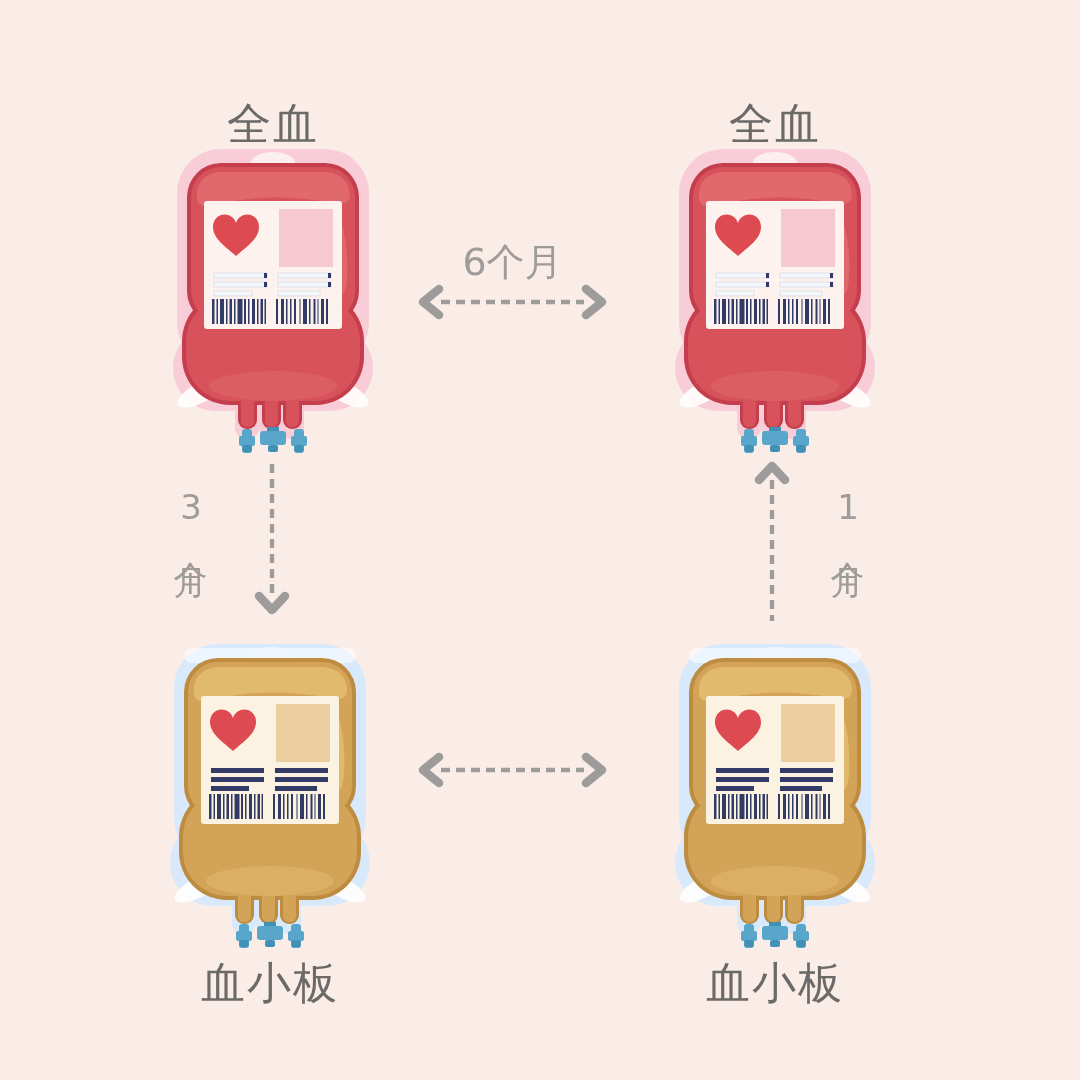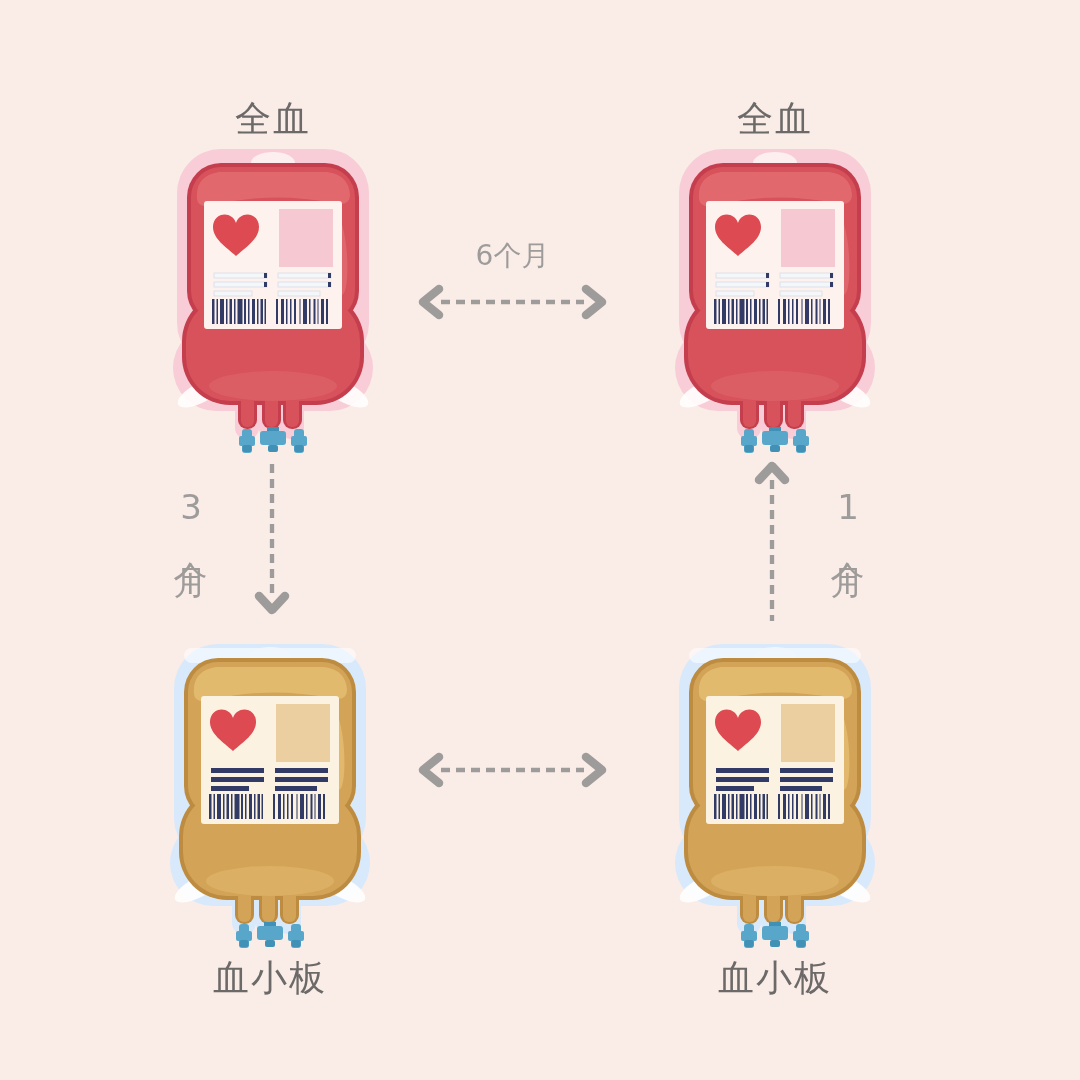--- a/index.html
+++ b/index.html
@@ -1,20 +1,20 @@
 <!DOCTYPE html>
 <html style="--bg: #faece7; --title-gray: #6c6a68; --arrow-gray: #9e9c9a; --shell-pink: #f8cdd7; --hole-pink: #fdeeef; --red-rim: #c53e4d; --red-main: #d7525b; --red-hl: #e16a70; --label-cream-red: #fdf2ee; --heart-red: #dd4a51; --square-pink: #f5c8d2; --line-light: #f4f7fa; --navy: #323a66; --shell-blue: #d8e9fc; --hole-blue: #eff6fd; --gold-rim: #bd8c40; --gold-main: #d3a458; --gold-hl: #e3bc70; --label-cream-gold: #fbf2e1; --square-tan: #eccfa0; --conn-blue: #58a7ca; --conn-blue-dark: #4190b5;"><head>
 <meta charset="utf-8">
 <style>
   html,body{margin:0;padding:0;}
   body{font-family:"DejaVu Sans","Liberation Sans",sans-serif;}
   .canvas{position:relative;width:1080px;height:1080px;background:var(--bg,#faece7);overflow:hidden;}
-  .bag-title{position:absolute;width:200px;text-align:center;font-size:36px;font-weight:500;
+  .bag-title{position:absolute;width:200px;text-align:center;font-size:44px;font-weight:500;
              color:var(--title-gray,#6c6a68);letter-spacing:2px;}
-  .edge-label{position:absolute;color:var(--arrow-gray,#9e9c9a);font-size:28px;font-weight:500;}
+  .edge-label{position:absolute;color:var(--arrow-gray,#9e9c9a);font-size:38px;font-weight:500;}
   .edge-label.h{width:195px;text-align:center;}
   .edge-label.v{writing-mode:vertical-rl;text-orientation:upright;letter-spacing:7px;font-size:34px;width:38px;text-align:center;}
   .bag{position:absolute;width:200px;height:310px;}
   .arrow{position:absolute;}
   .arrow .dash{stroke:var(--arrow-gray,#9e9c9a);stroke-width:4.3;stroke-dasharray:9 6;fill:none;}
   .arrow .head{stroke:var(--arrow-gray,#9e9c9a);stroke-width:8.5;fill:none;stroke-linecap:round;stroke-linejoin:round;}
   
   .bag.red{--shell:var(--shell-pink);--hole:var(--hole-pink);--rim:var(--red-rim);--body:var(--red-main);
            --hl:var(--red-hl);--labelbg:var(--label-cream-red);--square:var(--square-pink);
            --linefill:var(--line-light);--linestroke:#d8dce6;--topbandop:0;}

